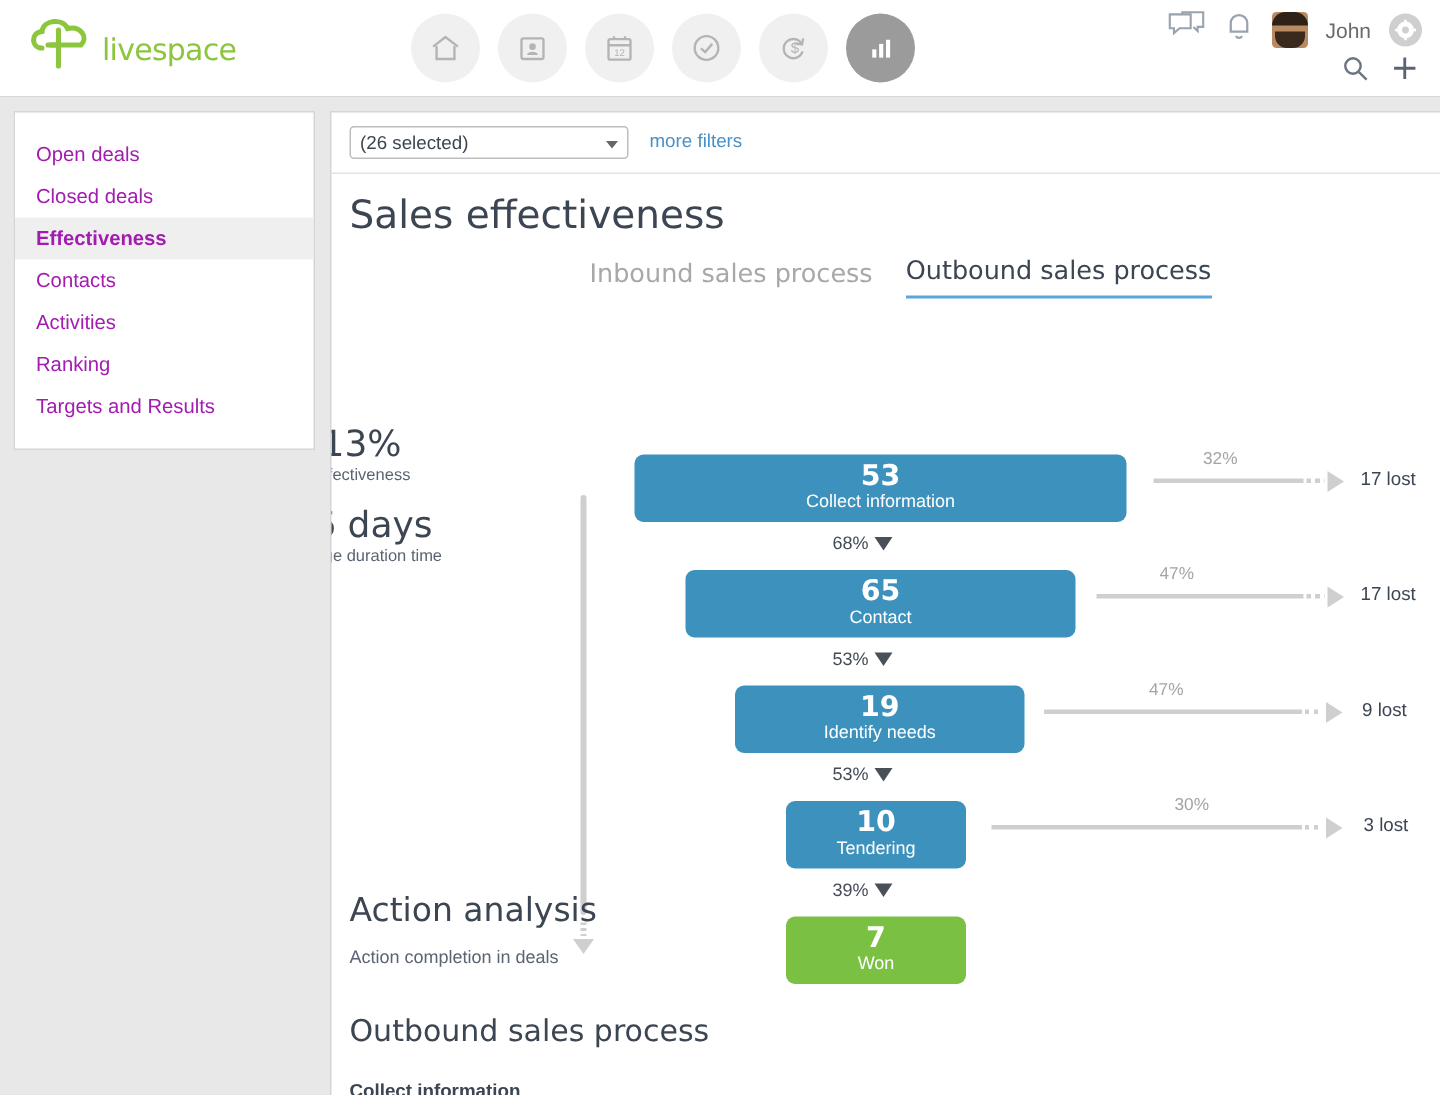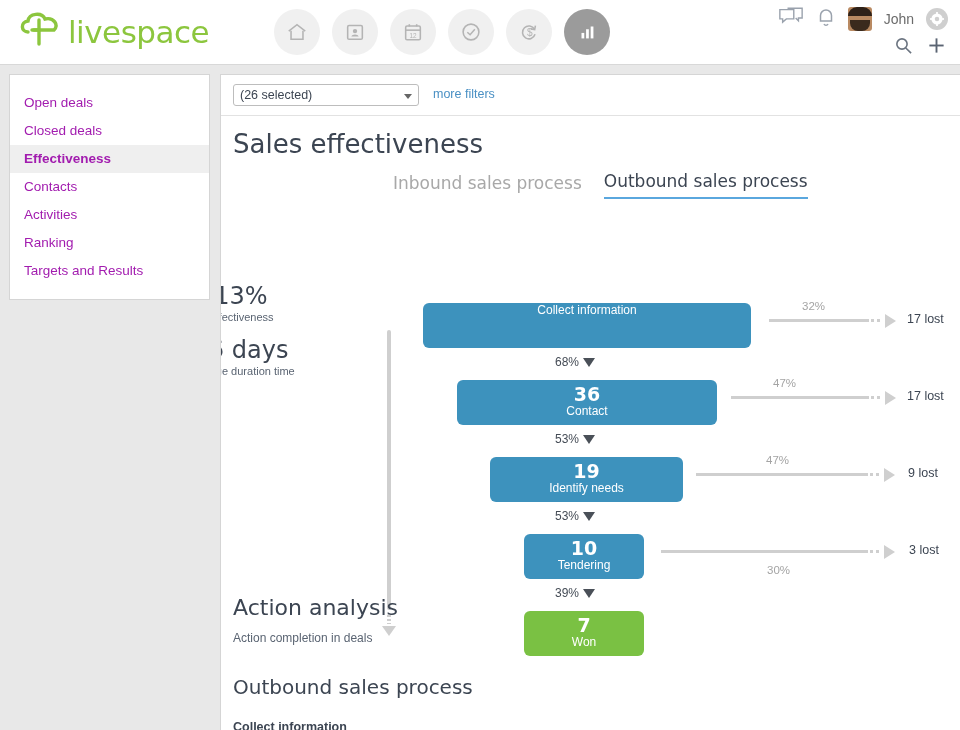--- a/index.html
+++ b/index.html
@@ -25,21 +25,21 @@
     border-bottom: 1px solid #d8d8d8;
   }
   .logo {
     position: absolute;
     left: 18px; top: 10px;
     display: flex;
     align-items: center;
     gap: 6px;
   }
   .logo-text {
-    font-size: 31px;
+    font-size: 20px;
     color: #8cc63e;
     letter-spacing: -0.5px;
     font-family: "DejaVu Sans", sans-serif;
     font-weight: 400;
   }
   .nav-icons {
     position: absolute;
     left: 274px; top: 9px;
     display: flex;
     gap: 12px;
@@ -523,29 +523,30 @@
     <div class="metric-block" style="left:-80px; top:121px;">
       <div class="metric-value">16 days</div>
       <div class="metric-label">Average duration time</div>
     </div>
 
     <div class="axis-line" style="left:166px; top:115px; height:280px;"></div>
     <div class="axis-dots" style="left:166px; top:400px;"></div>
     <div class="axis-arrow" style="left:161px; top:411px;"></div>
 
     <div class="stage-bar" style="left:202px; top:88px; width:328px; height:45px; background:#3d92bd;">
+      <div class="stage-num">53</div>
       <div class="stage-name">Collect information</div>
     </div>
     <div class="conv-label" style="left:334px; top:140px;">
       <span>68%</span>
       <span class="conv-tri"></span>
     </div>
 
     <div class="stage-bar" style="left:236px; top:165px; width:260px; height:45px; background:#3d92bd;">
-      <div class="stage-num">36</div>
+      <div class="stage-num">65</div>
       <div class="stage-name">Contact</div>
     </div>
     <div class="conv-label" style="left:334px; top:217px;">
       <span>53%</span>
       <span class="conv-tri"></span>
     </div>
 
     <div class="stage-bar" style="left:269px; top:242px; width:193px; height:45px; background:#3d92bd;">
       <div class="stage-num">19</div>
       <div class="stage-name">Identify needs</div>
@@ -590,21 +591,21 @@
       <div class="lost-dots" style="left:174px;"></div>
       <div class="lost-arrow" style="left:188px;"></div>
       <div class="lost-pct" style="left:70px;">47%</div>
       <div class="lost-text" style="left:212px;">9 lost</div>
     </div>
 
     <div class="lost-row" style="left:440px; top:324px; width:290px;">
       <div class="lost-line" style="left:0; width:207px;"></div>
       <div class="lost-dots" style="left:209px;"></div>
       <div class="lost-arrow" style="left:223px;"></div>
-      <div class="lost-pct" style="left:106px;margin-top:33px;">30%</div>
+      <div class="lost-pct" style="left:122px;">30%</div>
       <div class="lost-text" style="left:248px;">3 lost</div>
     </div>
   </div>
 
   <div class="action-sec">
     <div class="action-title">Action analysis</div>
     <div class="action-sub">Action completion in deals</div>
     <div class="proc-title">Outbound sales process</div>
     <div class="proc-stage">Collect information</div>
 

